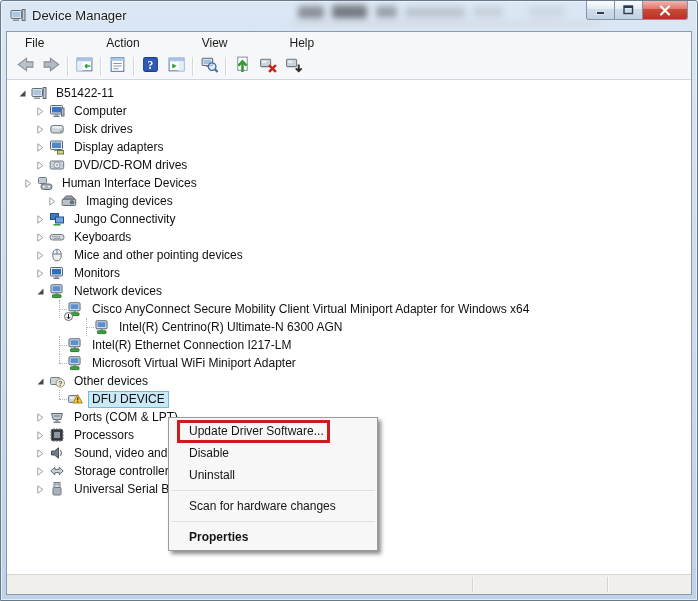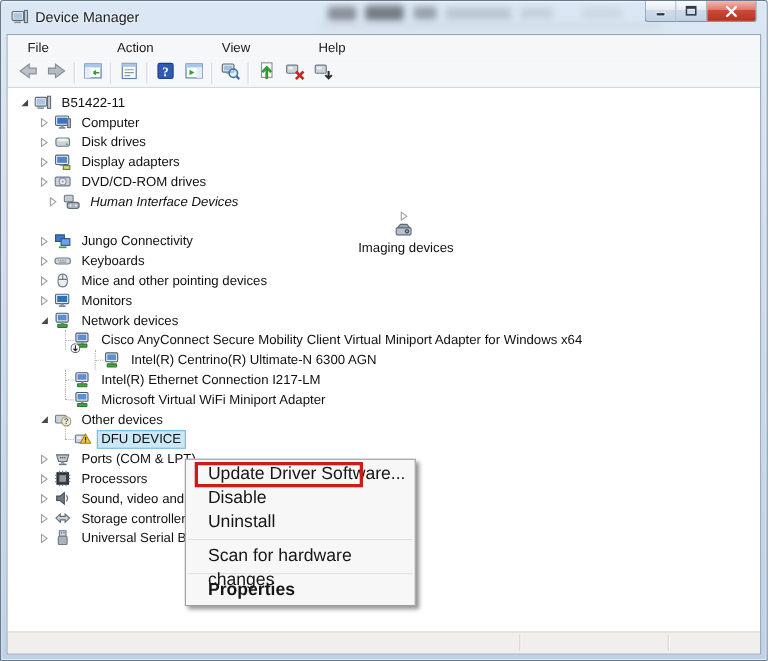--- a/index.html
+++ b/index.html
@@ -37,21 +37,21 @@
   .t-icon{width:16px;height:16px;flex:none;margin-right:5px;position:relative;}
   .t-icon .badge{position:absolute;left:-3px;bottom:-2px;width:9px;height:9px;}
   .t-label{padding:0 3px;border:1px solid transparent;line-height:15px;}
   .t-label.selected{background:#cbe8f6;border-color:#79b7dc;}
   
   .statusbar{position:absolute;left:0;right:0;bottom:0;height:20px;background:#f0efec;border-top:1px solid #d9d6d2;}
   .sb-div{position:absolute;top:2px;bottom:2px;width:1px;background:#d7d4d0;box-shadow:1px 0 0 #fbfaf9;}
   
   .ctx{position:absolute;left:167px;top:416px;width:210px;background:#f7f7f7;border:1px solid #9b9b9b;
        box-shadow:3px 3px 4px rgba(0,0,0,.45);padding:2px 0;z-index:50;}
-  .ctx-item{height:22px;line-height:22px;padding-left:20px;font-size:16px;color:#151515;position:relative;}
+  .ctx-item{height:22px;line-height:22px;padding-left:20px;font-size:12px;color:#151515;position:relative;}
   .ctx-item.bold{font-weight:bold;}
   .ctx-sep{height:1px;background:#e0e0e0;margin:4px 2px;}
   .red-frame{position:absolute;left:8px;top:0;width:153px;height:23px;border:3px solid #cc1b1b;}
 </style>
 </head>
 <body>
 
 <div class="frame">
 
   <div class="titlebar">
@@ -240,35 +240,35 @@
                 <path d="M1.8 0.8 L6.8 4.5 L1.8 8.2 Z" fill="#ffffff" stroke="#9aa0a6"></path>
               </svg>
             </span>
             <span class="t-icon"><svg viewBox="0 0 16 16" width="16" height="16">
                 <rect x="1.2" y="4" width="13.5" height="8" rx="1.2" fill="#ccd2d8" stroke="#6e7a86"></rect>
                 <circle cx="8" cy="8" r="3.1" fill="#e9edf1" stroke="#8a949e"></circle>
                 <circle cx="8" cy="8" r="0.9" fill="#8a949e"></circle>
               </svg></span>
             <span class="t-label">DVD/CD-ROM drives</span>
           </div>
-          <div class="tree-row" style="padding-left: 36px; font-style: italic;">
+          <div class="tree-row" style="padding-left: 16px;">
             <span class="twisty">
               <svg width="9" height="9" viewBox="0 0 9 9">
                 <path d="M1.8 0.8 L6.8 4.5 L1.8 8.2 Z" fill="#ffffff" stroke="#9aa0a6"></path>
               </svg>
             </span>
             <span class="t-icon"><svg viewBox="0 0 16 16" width="16" height="16">
                 <rect x="1.5" y="2.5" width="8" height="6" rx="1" fill="#c3cad1" stroke="#6e7a86"></rect>
                 <rect x="4" y="9" width="11" height="5.5" rx="2.5" fill="#aab3bc" stroke="#5f6a75"></rect>
                 <circle cx="7" cy="11.8" r="1" fill="#eef1f4"></circle>
                 <circle cx="12" cy="11.8" r="1" fill="#eef1f4"></circle>
               </svg></span>
             <span class="t-label">Human Interface Devices</span>
           </div>
-          <div class="tree-row" style="padding-left: 40px; flex-direction: column;">
+          <div class="tree-row" style="padding-left: 40px;">
             <span class="twisty">
               <svg width="9" height="9" viewBox="0 0 9 9">
                 <path d="M1.8 0.8 L6.8 4.5 L1.8 8.2 Z" fill="#ffffff" stroke="#9aa0a6"></path>
               </svg>
             </span>
             <span class="t-icon"><svg viewBox="0 0 16 16" width="16" height="16">
                 <rect x="1.2" y="6" width="13.5" height="6.5" rx="1" fill="#b9c1c9" stroke="#5f6a75"></rect>
                 <path d="M2.5 6 L5 3 L11 3 L13.5 6 Z" fill="#9aa4ae" stroke="#5f6a75"></path>
                 <circle cx="11" cy="9.2" r="2" fill="#49525b"></circle>
                 <circle cx="11" cy="9.2" r="0.8" fill="#9fc0de"></circle>

